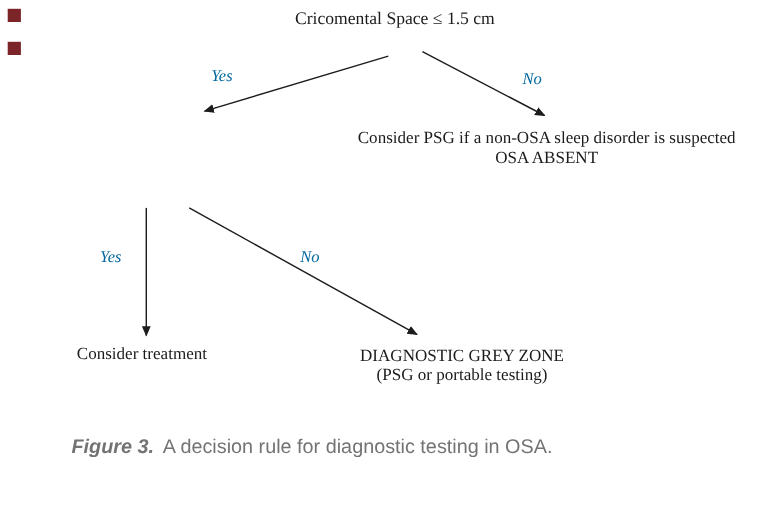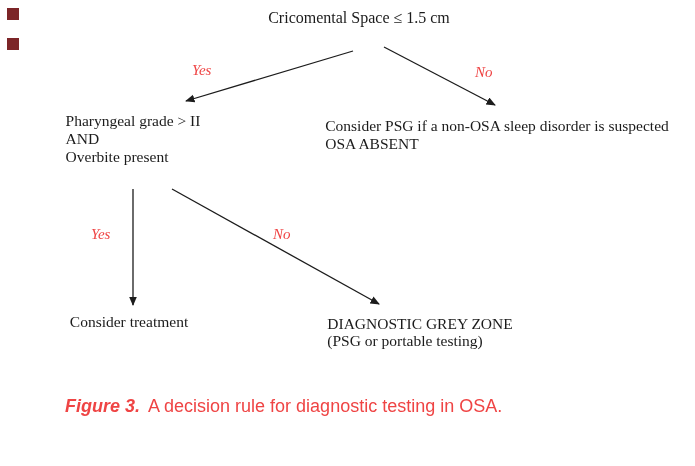--- a/index.html
+++ b/index.html
@@ -12,32 +12,33 @@
     width: 695px;
     height: 466px;
     background: #ffffff;
     overflow: hidden;
     font-family: "Liberation Serif", serif;
     color: #1b1b1b;
   }
   .node {
     position: absolute;
     transform: translateX(-50%);
+    text-align: center;
     font-size: 15.5px;
     line-height: 18px;
     white-space: nowrap;
     color: #1b1b1b;
   }
   .node.root { font-size: 16px; }
   .node.bottom { line-height: 17px; }
   .edge-label {
     position: absolute;
     font-style: italic;
     font-size: 15px;
-    color: #ef4444;
+    color: #0369a1;
     white-space: nowrap;
   }
   .arrow-layer {
     position: absolute;
     left: 0; top: 0;
     width: 695px;
     height: 466px;
     pointer-events: none;
   }
   .margin-marker {
@@ -49,21 +50,21 @@
   }
   .marker-1 { top: 8px; }
   .marker-2 { top: 38px; }
   .caption {
     position: absolute;
     left: 65px;
     top: 395px;
     font-family: "Liberation Sans", sans-serif;
     font-size: 18px;
     line-height: 23px;
-    color: #ef4444;
+    color: #737373;
     white-space: nowrap;
   }
   .caption .cap-label {
     font-weight: bold;
     font-style: italic;
     margin-right: 8px;
   }
 </style>
 </head>
 <body>
@@ -85,25 +86,20 @@
     <line x1="172" y1="189" x2="379" y2="304" stroke="#1c1c1c" stroke-width="1.3" marker-end="url(#ah)"></line>
   </svg>
 
   <div class="node root" style="left:359px; top:9px;">
     <div>Cricomental Space ≤ 1.5 cm</div>
   </div>
 
   <div class="edge-label" style="left:192px; top:62px;">Yes</div>
   <div class="edge-label" style="left:475px; top:64px;">No</div>
 
-  <div class="node" style="left:133px; top:112px;">
-    <div>Pharyngeal grade &gt; II</div>
-    <div>AND</div>
-    <div>Overbite present</div>
-  </div>
 
   <div class="node" style="left:497px; top:117px;">
     <div>Consider PSG if a non-OSA sleep disorder is suspected</div>
     <div>OSA ABSENT</div>
   </div>
 
   <div class="edge-label" style="left:91px; top:226px;">Yes</div>
   <div class="edge-label" style="left:273px; top:226px;">No</div>
 
   <div class="node bottom" style="left:129px; top:313px;">

